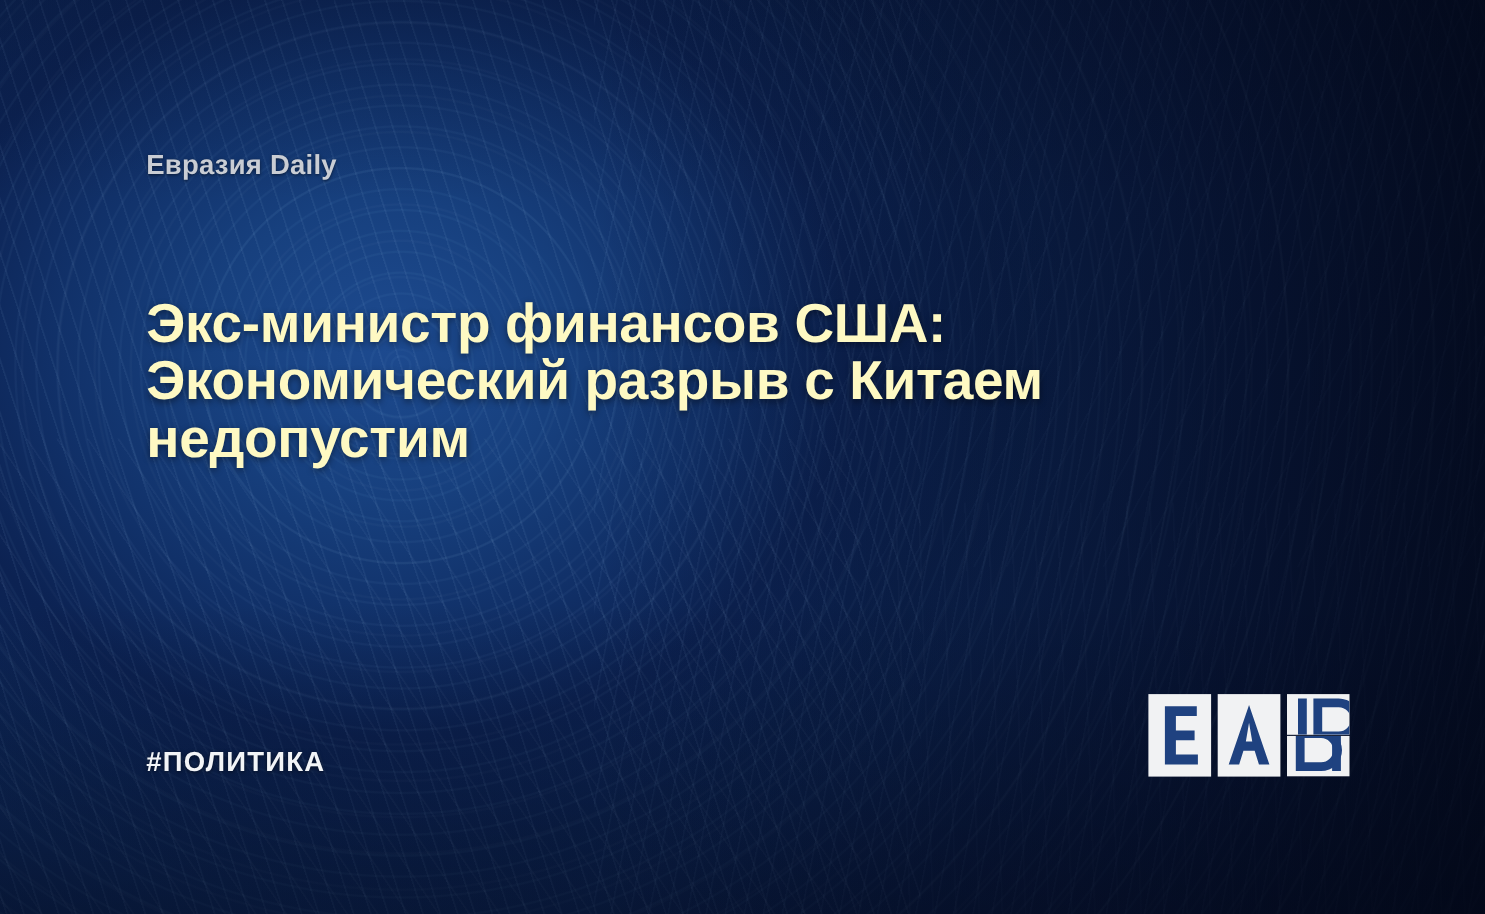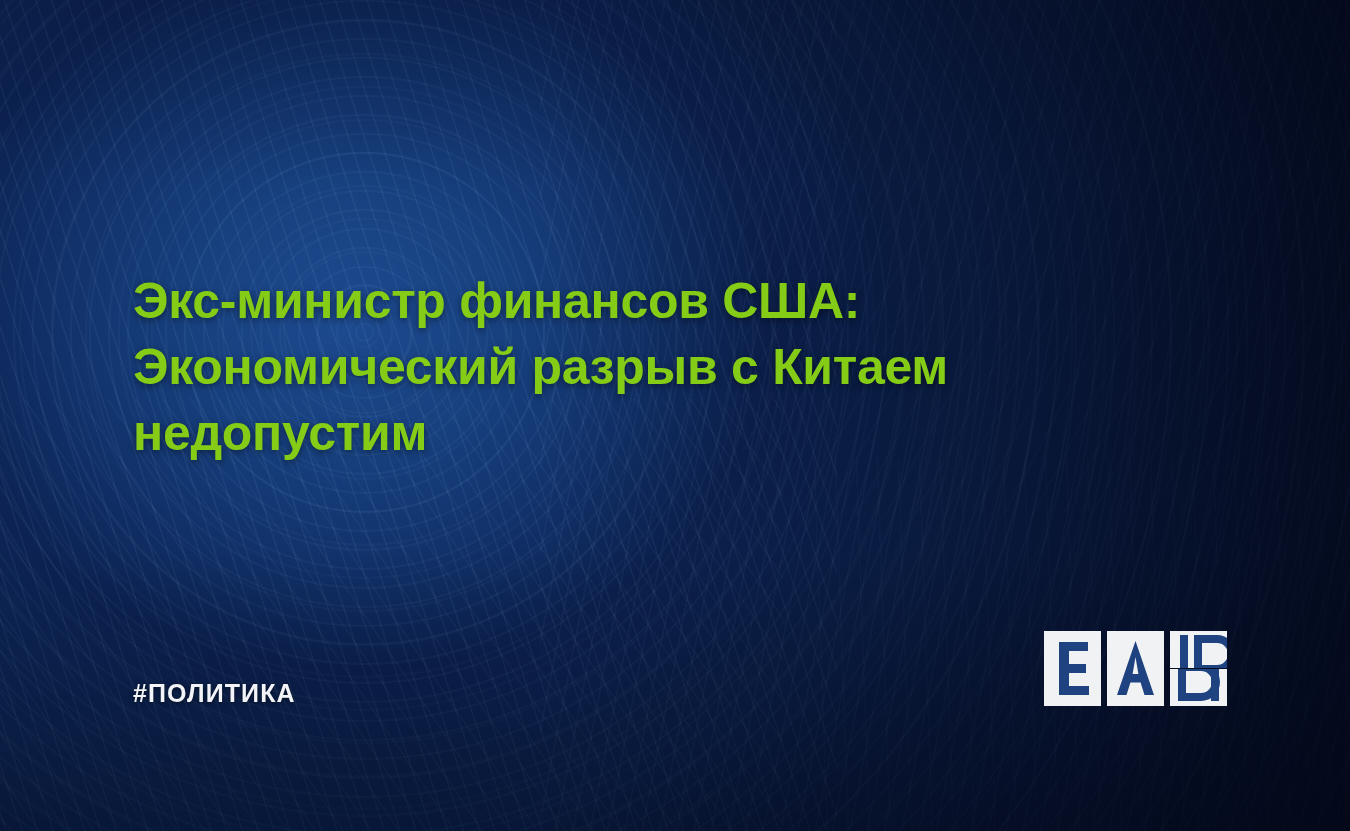--- a/index.html
+++ b/index.html
@@ -163,23 +163,23 @@
     white-space: nowrap;
   }
 
   .headline {
     position: absolute;
     left: 133px;
     top: 268px;
     width: 950px;
     margin: 0;
     font-size: 50px;
-    line-height: 66px;
+    line-height: 52px;
     font-weight: bold;
-    color: #84cc16;
+    color: #fef9c3;
     letter-spacing: -0.3px;
     text-shadow: 0 2px 7px rgba(0,0,0,0.45);
   }
 
   .category {
     position: absolute;
     left: 133px;
     top: 679px;
     font-size: 25px;
     font-weight: bold;
@@ -240,20 +240,21 @@
   <div class="bg-layer bg-rings2"></div>
   <div class="bg-layer streaks streaks-a"></div>
   <div class="bg-layer streaks streaks-b"></div>
   <div class="bg-layer streaks streaks-c"></div>
   <div class="bg-layer streaks streaks-d"></div>
   <div class="bg-layer streaks streaks-e"></div>
   <div class="bg-layer bg-vignette"></div>
 
   <div class="content">
 
+    <div class="brand">Евразия Daily</div>
 
     <h1 class="headline">Экс-министр финансов США: Экономический разрыв с Китаем недопустим</h1>
 
     <div class="category">#ПОЛИТИКА</div>
 
     <div class="logo">
 
       <span class="logo-tile">
         <svg viewBox="0 0 57 75" aria-hidden="true">
           <path d="M15 11 H44 V20 H25 V33 H42 V42 H25 V55 H45 V64 H15 Z" fill="#1f4280"></path>

